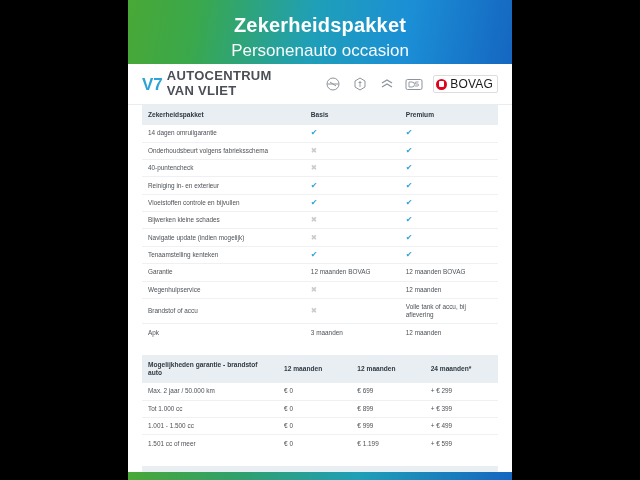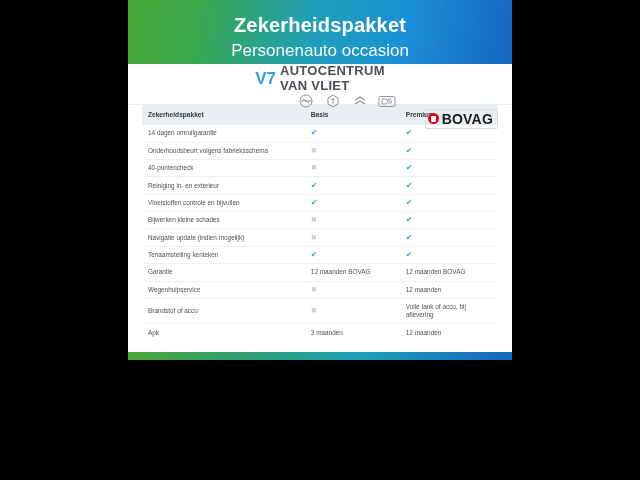--- a/index.html
+++ b/index.html
@@ -11,21 +11,21 @@
     width: 640px;
     height: 480px;
     overflow: hidden;
     font-family: "Liberation Sans", sans-serif;
   }
   .page {
     position: absolute;
     left: 128px;
     top: 0;
     width: 384px;
-    height: 360px;
+    height: 480px;
     background: #ffffff;
     overflow: hidden;
   }
   
   .banner {
     position: relative;
     height: 64px;
     background: linear-gradient(100deg, #49a836 0%, #3aa84b 18%, #1f9fb8 48%, #1b8fd6 72%, #1566c0 100%);
     color: #fff;
     text-align: center;
@@ -46,21 +46,20 @@
   }
   
   .logostrip {
     height: 41px;
     border-bottom: 1px solid #e9edf1;
     display: flex;
     align-items: center;
     padding: 0 14px;
     box-sizing: border-box;
     background: #fff;
-    flex-direction: column;
   }
   .brandlogo {
     display: flex;
     align-items: center;
     gap: 4px;
   }
   .brandlogo .mark {
     color: #2ea3d8;
     font-size: 17px;
     font-weight: bold;
@@ -106,22 +105,22 @@
     content: "";
     position: absolute;
     left: 3px;
     top: 2.5px;
     width: 5px;
     height: 6px;
     background: #fff;
     border-radius: 1px;
   }
   .bovag .label {
-    font-size: 14px;
-    font-weight: bold;
+    font-size: 12px;
+    font-weight: normal;
     color: #1b1b1b;
     letter-spacing: 0.2px;
   }
   
   .tbl {
     width: 100%;
     border-collapse: collapse;
     table-layout: fixed;
     font-size: 6.4px;
     color: #4c5258;

